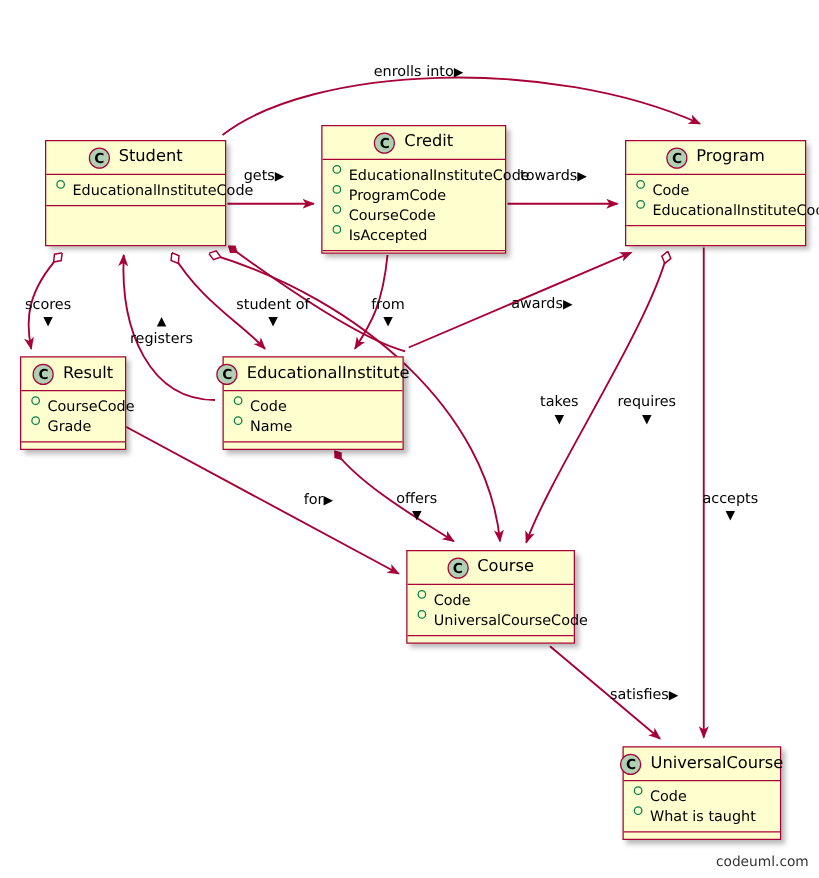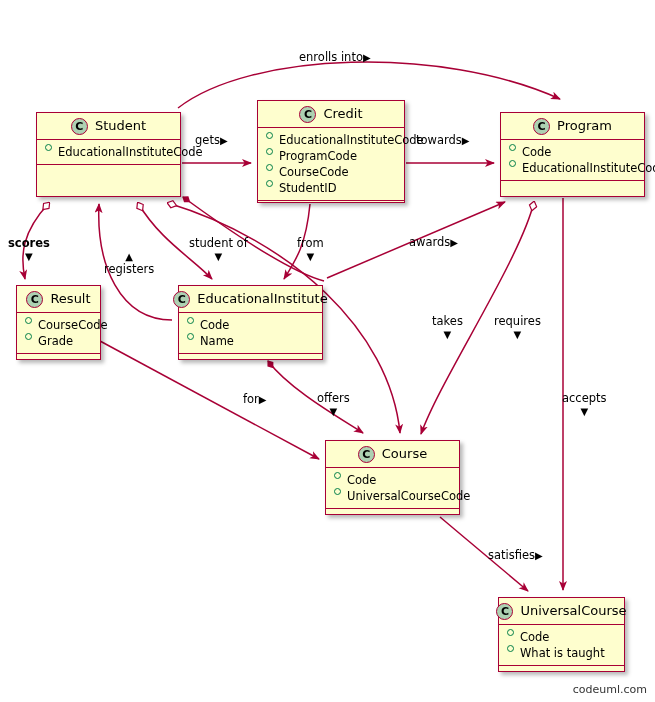--- a/index.html
+++ b/index.html
@@ -194,21 +194,21 @@
           <div class="attr-row">
             <span class="attr-marker"></span>
             <span>ProgramCode</span>
           </div>
           <div class="attr-row">
             <span class="attr-marker"></span>
             <span>CourseCode</span>
           </div>
           <div class="attr-row">
             <span class="attr-marker"></span>
-            <span>StudentID</span>
+            <span>IsAccepted</span>
           </div>
         </div>
         <div class="class-methods"></div>
       </div>
       <div class="uml-class" style="left: 500px; top: 112px; width: 145px; height: 85px;">
         <div class="class-header">
           <div class="class-icon">C</div>
           <div class="class-title">Program</div>
         </div>
         <div class="class-attrs">
@@ -290,21 +290,21 @@
           </div>
         </div>
         <div class="class-methods"></div>
       </div>
     </div>
 
   <div id="label-layer">
       <div class="edge-label" style="left: 299px; top: 51px;"><span>enrolls into</span><span class="arrow-glyph">▶</span></div>
       <div class="edge-label" style="left: 195px; top: 134px;"><span>gets</span><span class="arrow-glyph">▶</span></div>
       <div class="edge-label" style="left: 416px; top: 134px;"><span>towards</span><span class="arrow-glyph">▶</span></div>
-      <div class="edge-label centered" style="left: 8px; top: 237px; font-weight: bold;">
+      <div class="edge-label centered" style="left: 20px; top: 237px;">
         <div><span>scores</span></div>
         <div><span class="arrow-glyph">▼</span></div>
       </div>
       <div class="edge-label centered" style="left: 104px; top: 250px;">
         <div><span class="arrow-glyph">▲</span></div>
         <div><span>registers</span></div>
       </div>
       <div class="edge-label centered" style="left: 189px; top: 237px;">
         <div><span>student of</span></div>
         <div><span class="arrow-glyph">▼</span></div>

